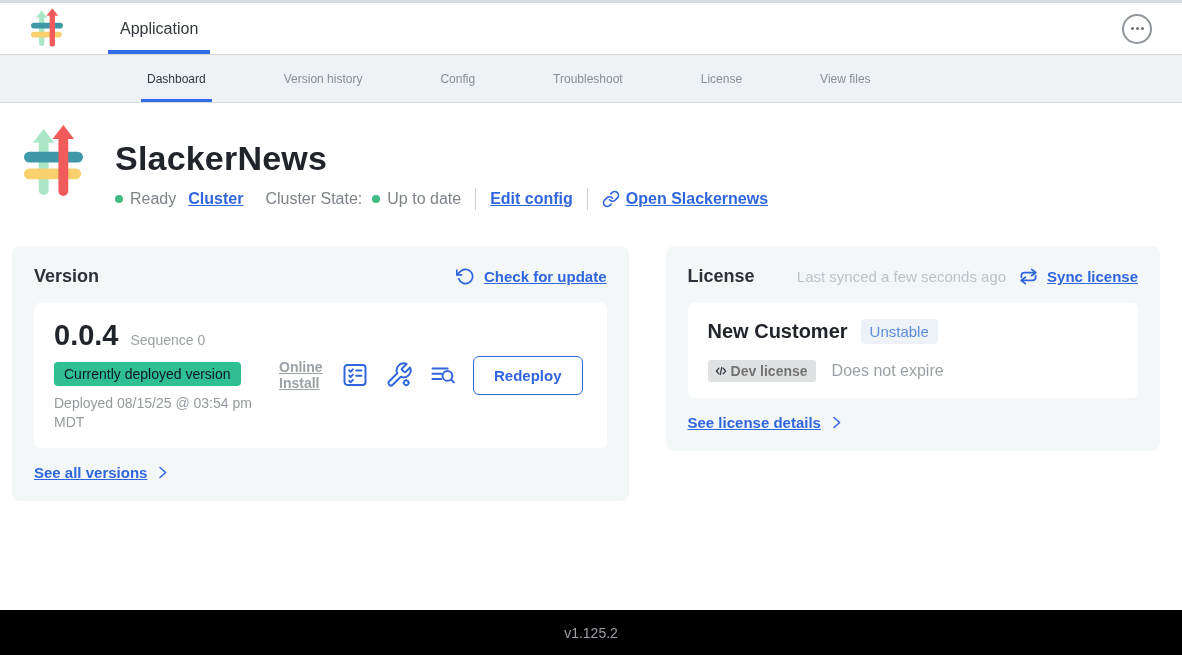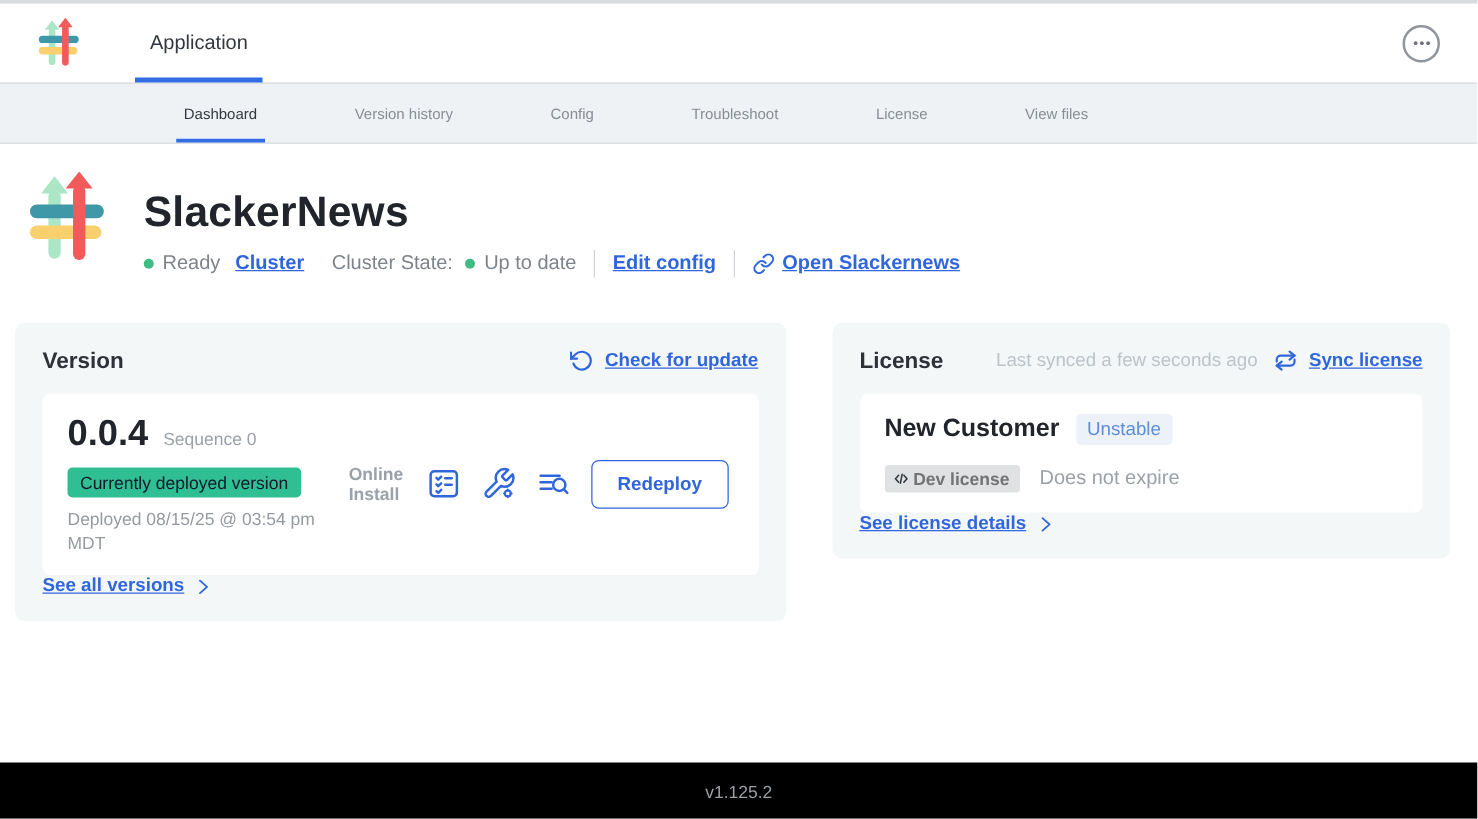--- a/index.html
+++ b/index.html
@@ -5,21 +5,21 @@
   * { box-sizing: border-box; }
   html,body { margin:0; padding:0; }
   body {
     width:1182px; height:655px; position:relative; overflow:hidden;
     background:#ffffff; font-family:"Liberation Sans", sans-serif; color:#32373e;
   }
   .top-rule { height:3px; background:#d8dbde; }
 
   
   .topnav {
-    height:64px; background:#fff; border-bottom:1px solid #d4d7da;
+    height:52px; background:#fff; border-bottom:1px solid #d4d7da;
     display:flex; align-items:stretch; padding:0 30px; position:relative;
   }
   .brand { align-self:center; margin-right:44px; display:flex; align-items:center; }
   .topnav-tab {
     position:relative; display:flex; align-items:center; padding:0 12px;
     font-size:16px; color:#32373e; cursor:pointer; margin-right:18px;
   }
   .topnav-tab.active::after {
     content:""; position:absolute; left:0; right:0; bottom:0; height:4px; background:#326de6;
   }
@@ -66,27 +66,27 @@
   .ver-panel { display:flex; align-items:center; justify-content:space-between; }
   .ver-line { display:flex; align-items:baseline; }
   .ver-num { font-size:29px; font-weight:700; color:#21252b; }
   .ver-seq { font-size:14px; color:#9ba1a8; margin-left:12px; }
   .deployed-badge {
     display:inline-block; margin-top:10px; background:#2fbf92; color:#0f172a;
     font-size:14px; padding:4px 10px; border-radius:4px;
   }
   .deployed-at { margin-top:8px; font-size:14px; color:#959aa0; width:225px; line-height:1.35; }
   .ver-actions { display:flex; align-items:center; gap:16px; padding-right:4px; }
-  .install-type { font-size:14px; font-weight:700; color:#9ba1a8; width:46px; line-height:1.15; }
+  .install-type { font-size:14px; font-weight:700; color:#9ba1a8; width:46px; line-height:1.15;text-decoration:underline; }
   .panel-icon { color:#3065dc; display:flex; cursor:pointer; }
   .btn-outline {
     background:#fff; border:1px solid #3065dc; color:#3065dc; font-weight:700; font-size:15px;
     padding:10px 20px; border-radius:6px; cursor:pointer; font-family:inherit;
   }
-  .card-foot { display:flex; align-items:flex-end; gap:8px; font-size:15px; }
+  .card-foot { margin-top:16px; display:flex; align-items:center; gap:8px; font-size:15px; }
   .chev { color:#3066dd; display:flex; }
 
   .lic-synced { color:#bdc3c9; }
   .lic-row1 { display:flex; align-items:center; }
   .lic-name { font-size:20px; font-weight:700; color:#21252b; }
   .lic-channel {
     margin-left:13px; background:#edf1f8; color:#5e8edb; font-size:15px;
     padding:4px 9px; border-radius:4px;
   }
   .lic-row2 { display:flex; align-items:center; margin-top:16px; }

